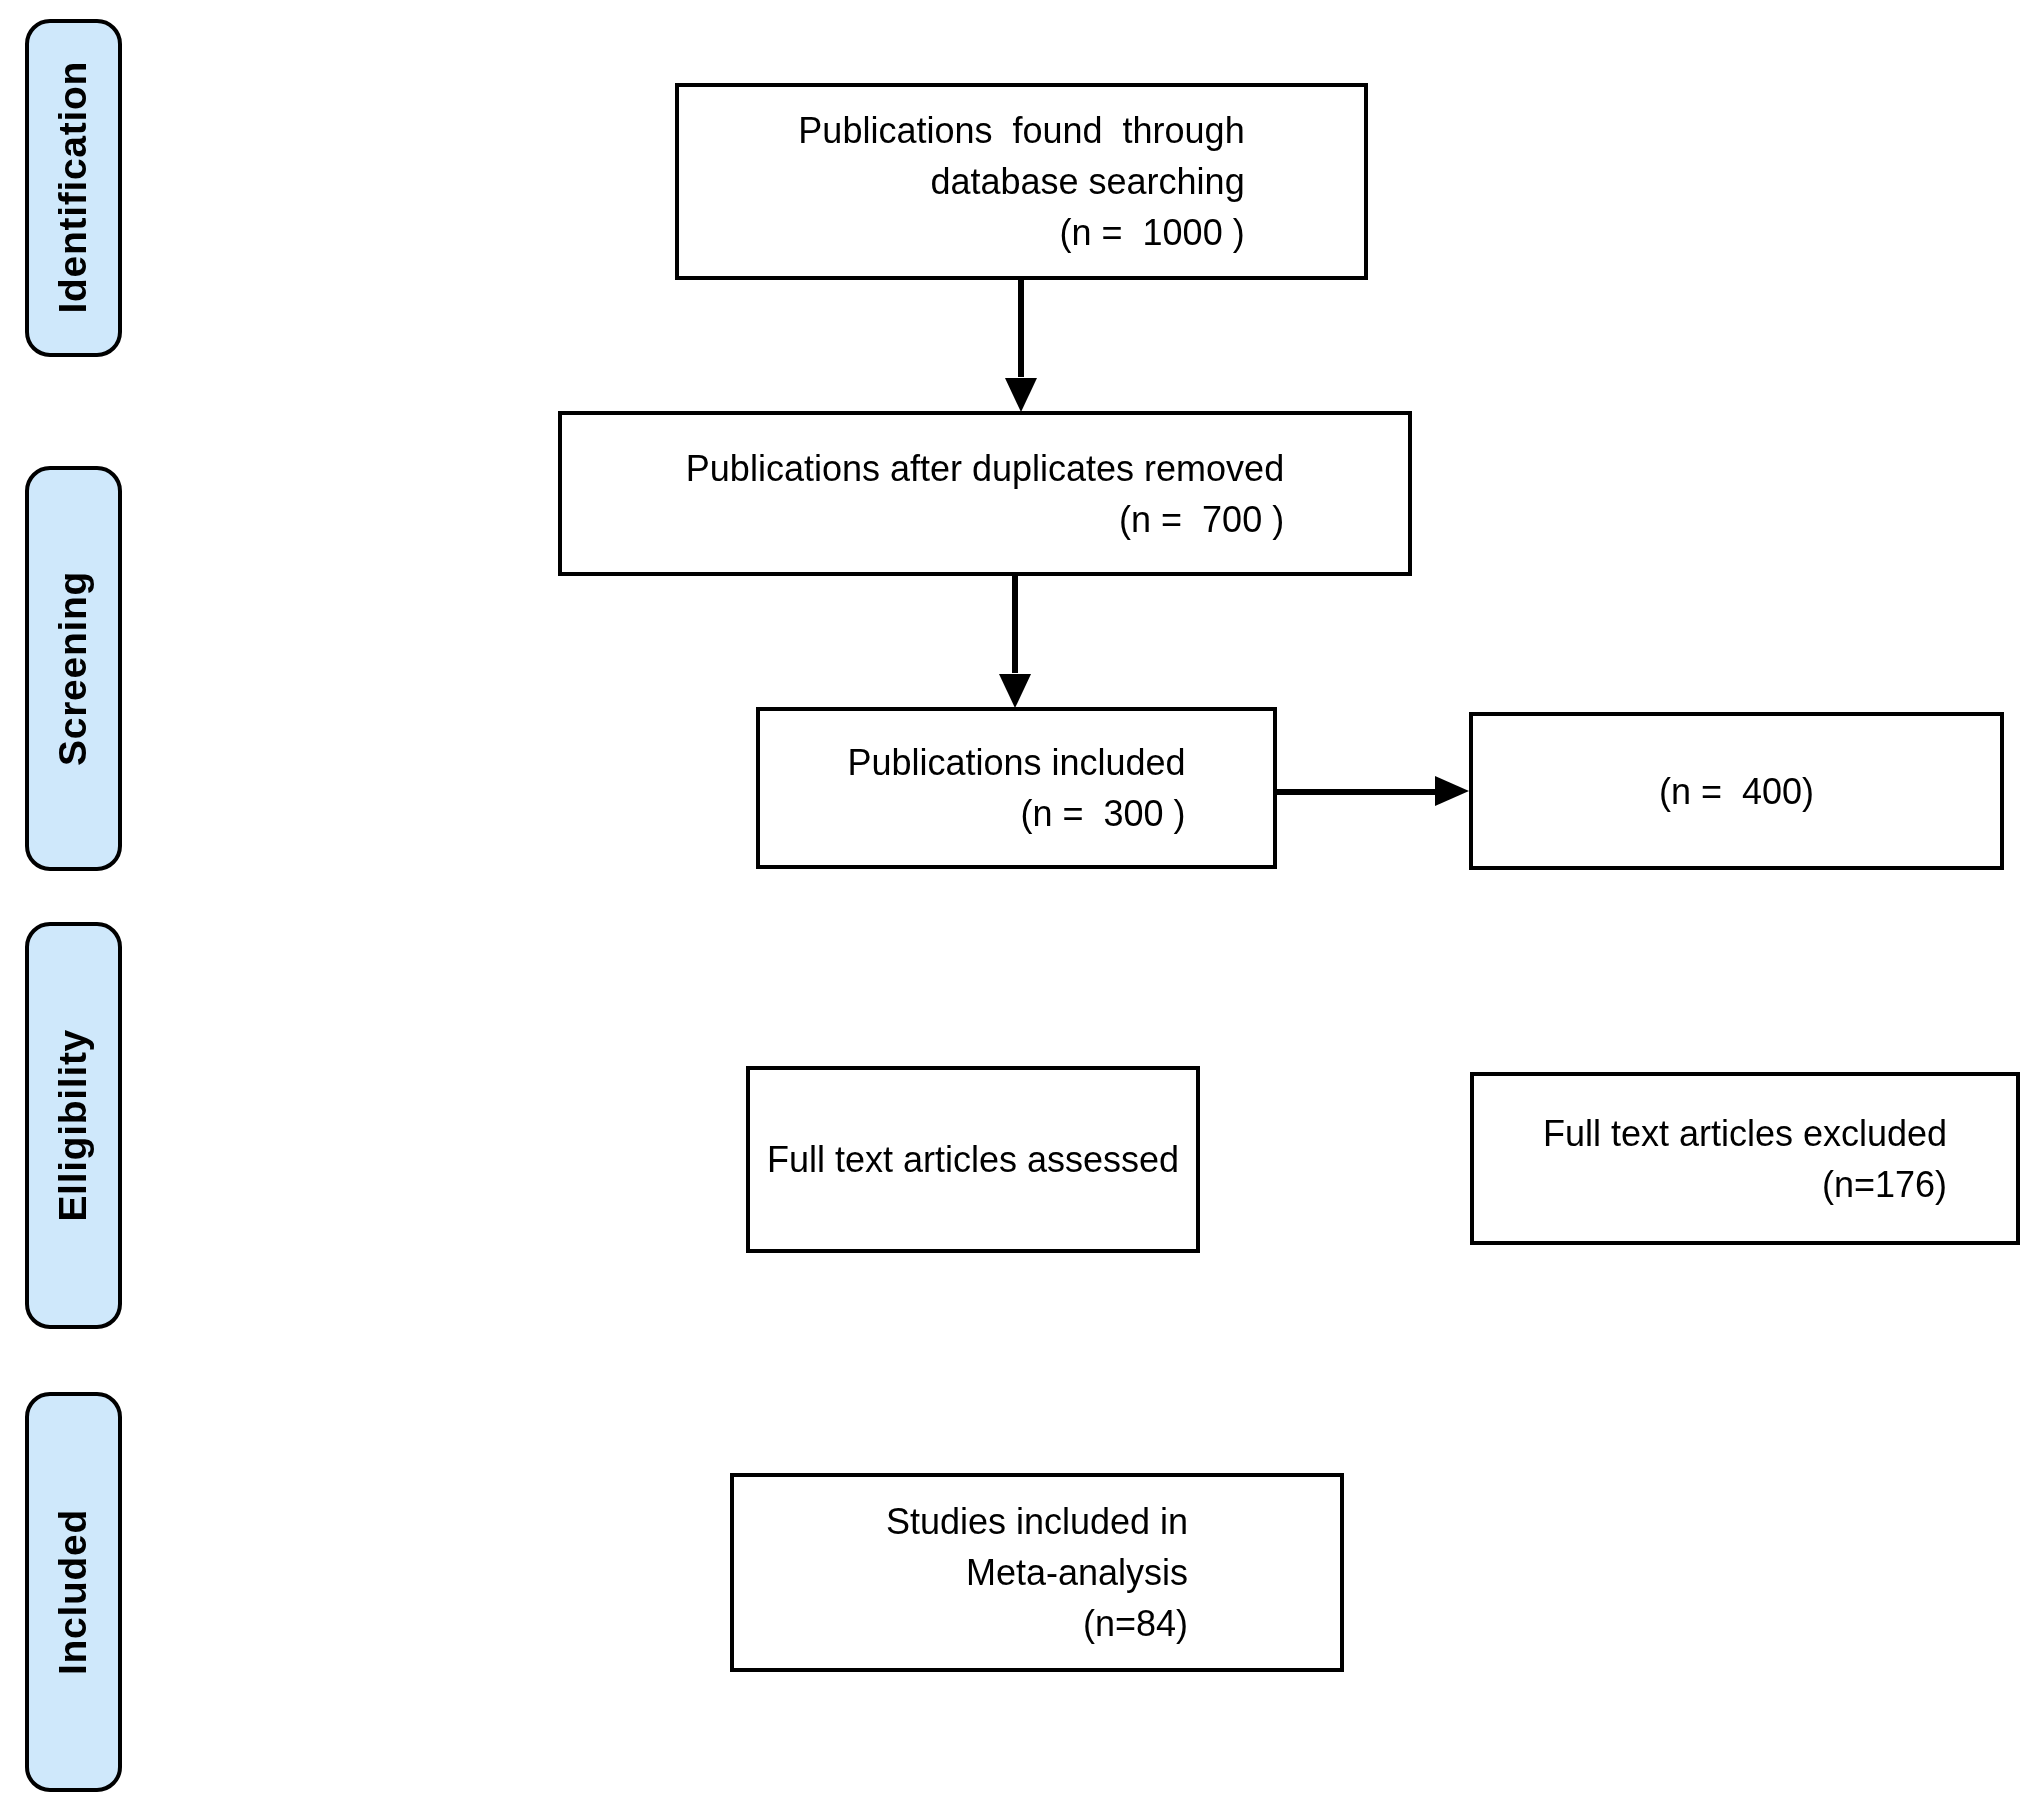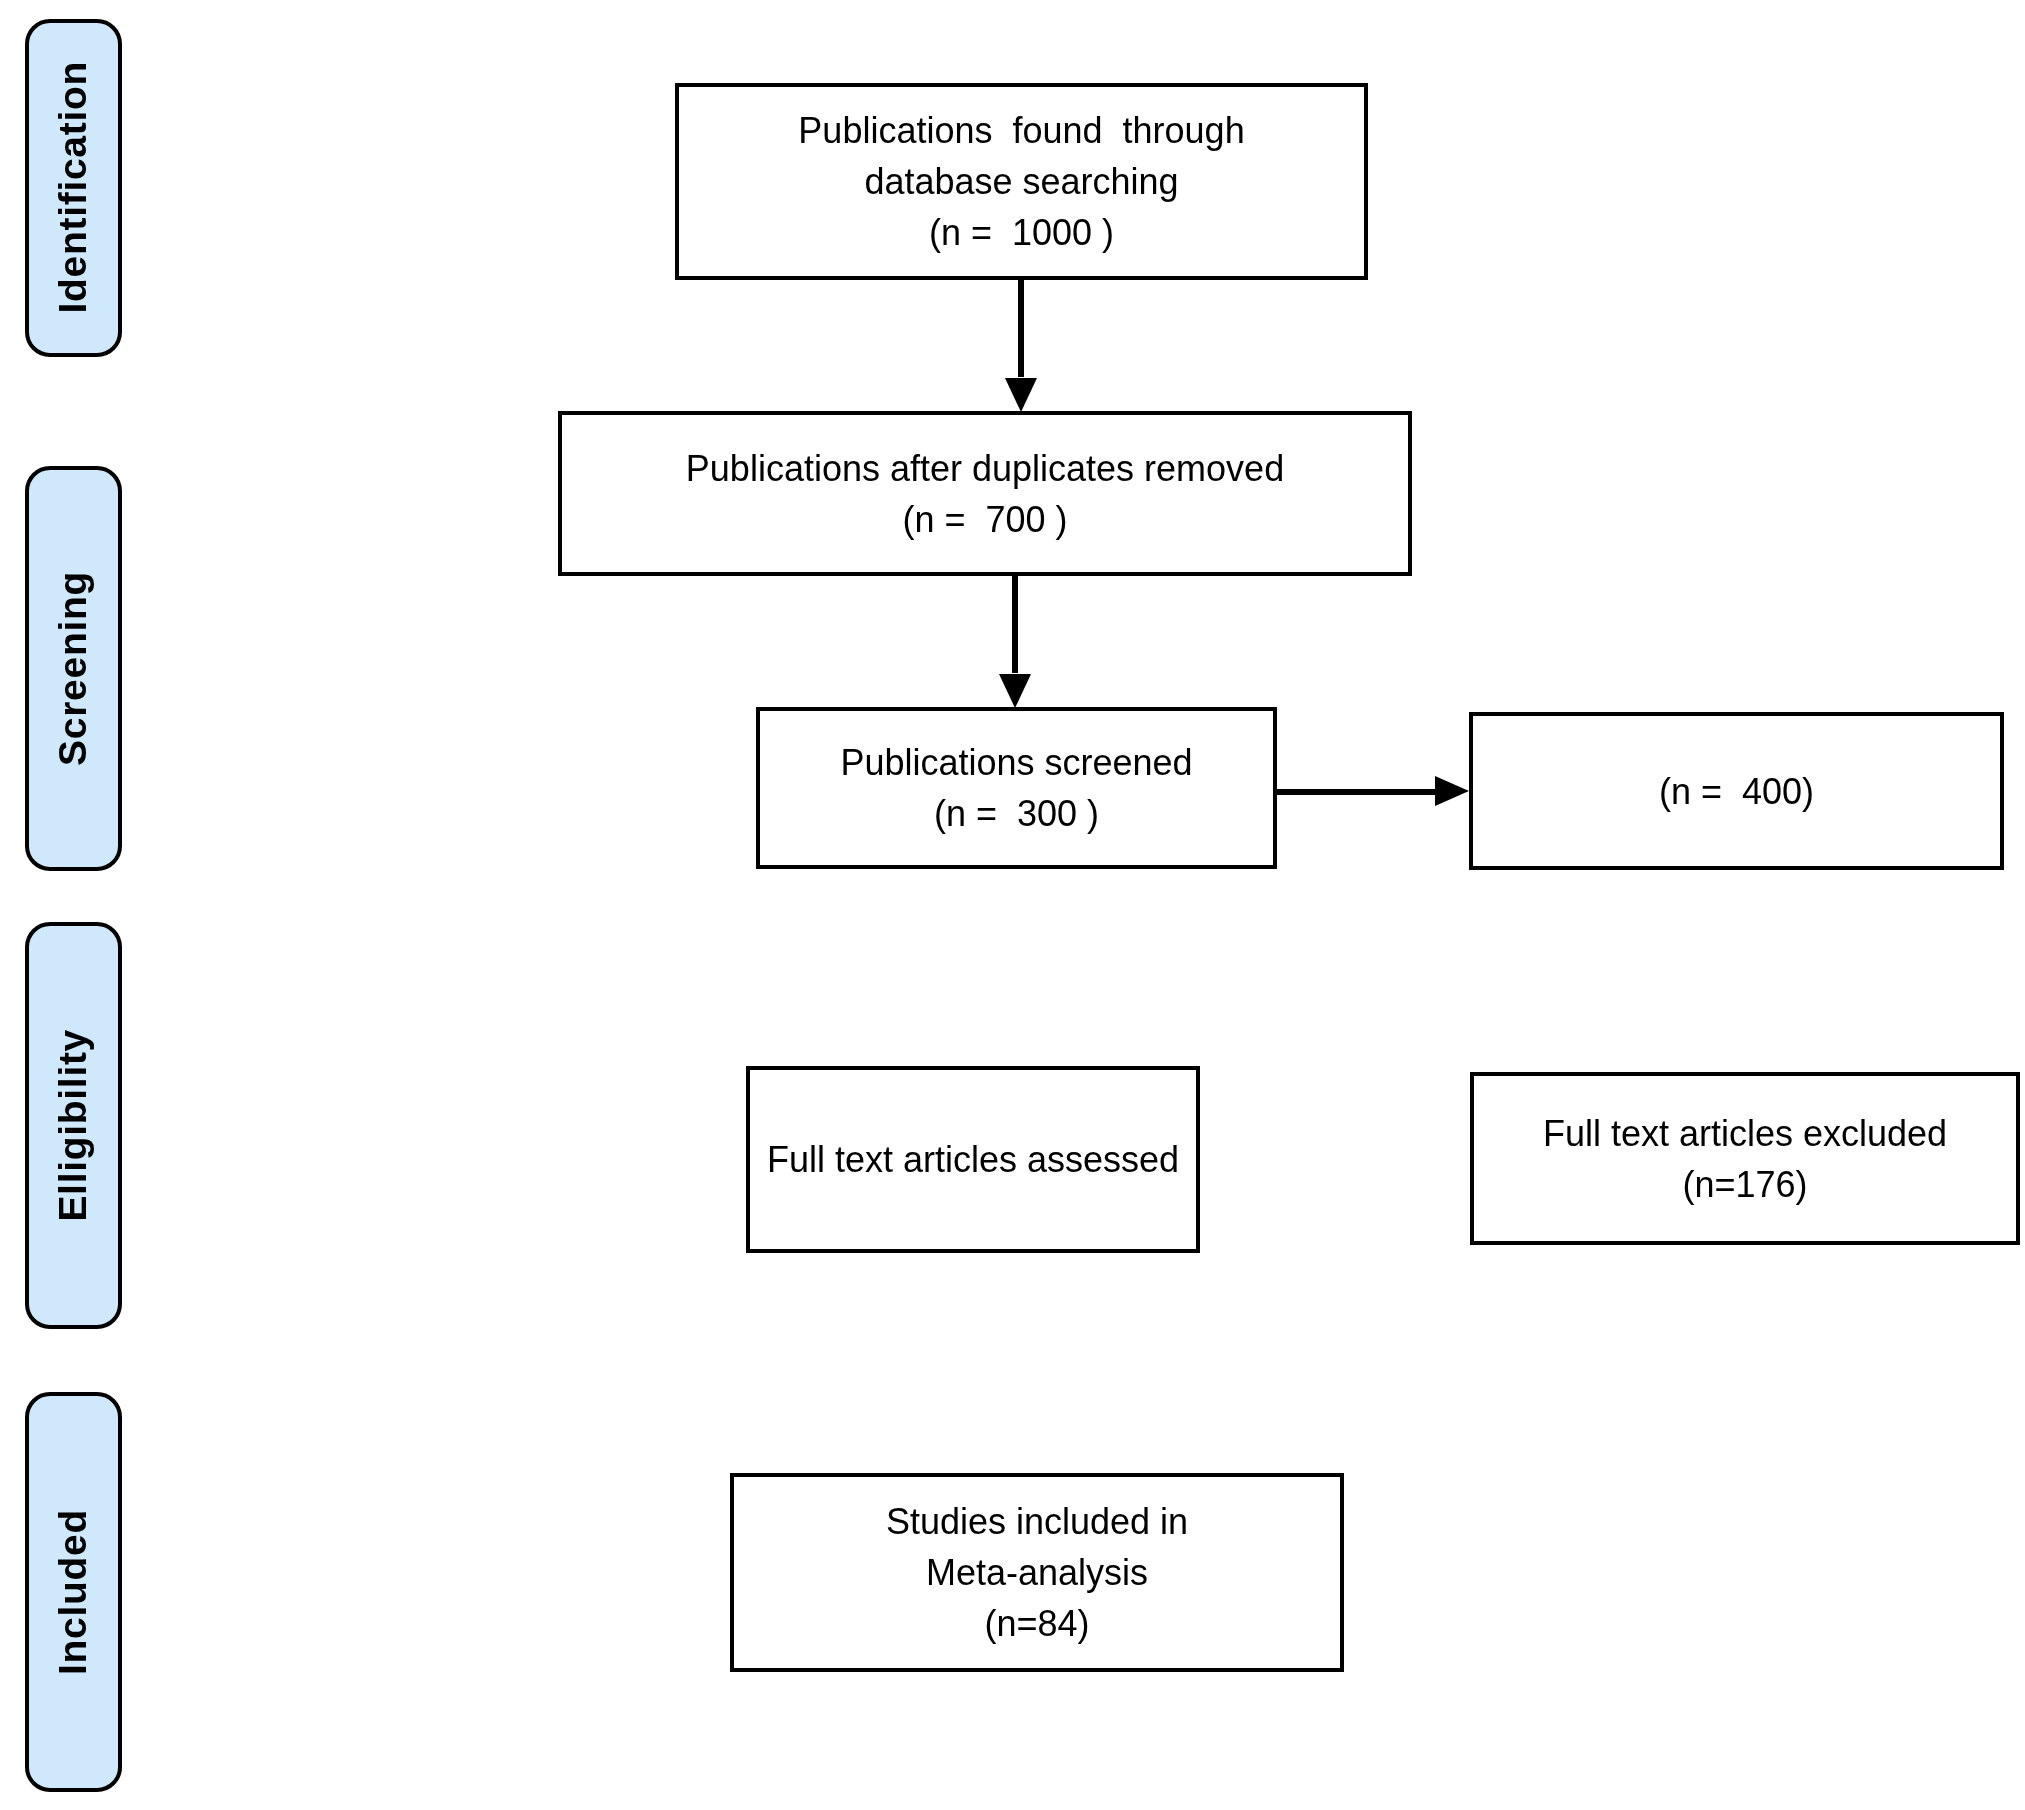--- a/index.html
+++ b/index.html
@@ -48,20 +48,21 @@
     justify-content: center;
     text-align: center;
   }
   .fbox .txt {
     font-size: 36px;
     line-height: 51px;
   }
   .fbox .line {
     display: block;
     white-space: pre-wrap;
+    text-align: right;
   }
   
   .vline {
     position: absolute;
     width: 6px;
     background: #000000;
   }
   .hline {
     position: absolute;
     height: 6px;
@@ -112,21 +113,21 @@
 
   <div class="fbox" style="left:558px; top:411px; width:854px; height:165px;">
     <div class="txt">
       <span class="line">Publications after duplicates removed</span>
       <span class="line">(n =  700 )</span>
     </div>
   </div>
 
   <div class="fbox" style="left:756px; top:707px; width:521px; height:162px;">
     <div class="txt">
-      <span class="line">Publications screened</span>
+      <span class="line">Publications included</span>
       <span class="line">(n =  300 )</span>
     </div>
   </div>
 
   <div class="fbox" style="left:1469px; top:712px; width:535px; height:158px;">
     <div class="txt">
       <span class="line">(n =  400)</span>
     </div>
   </div>
 

